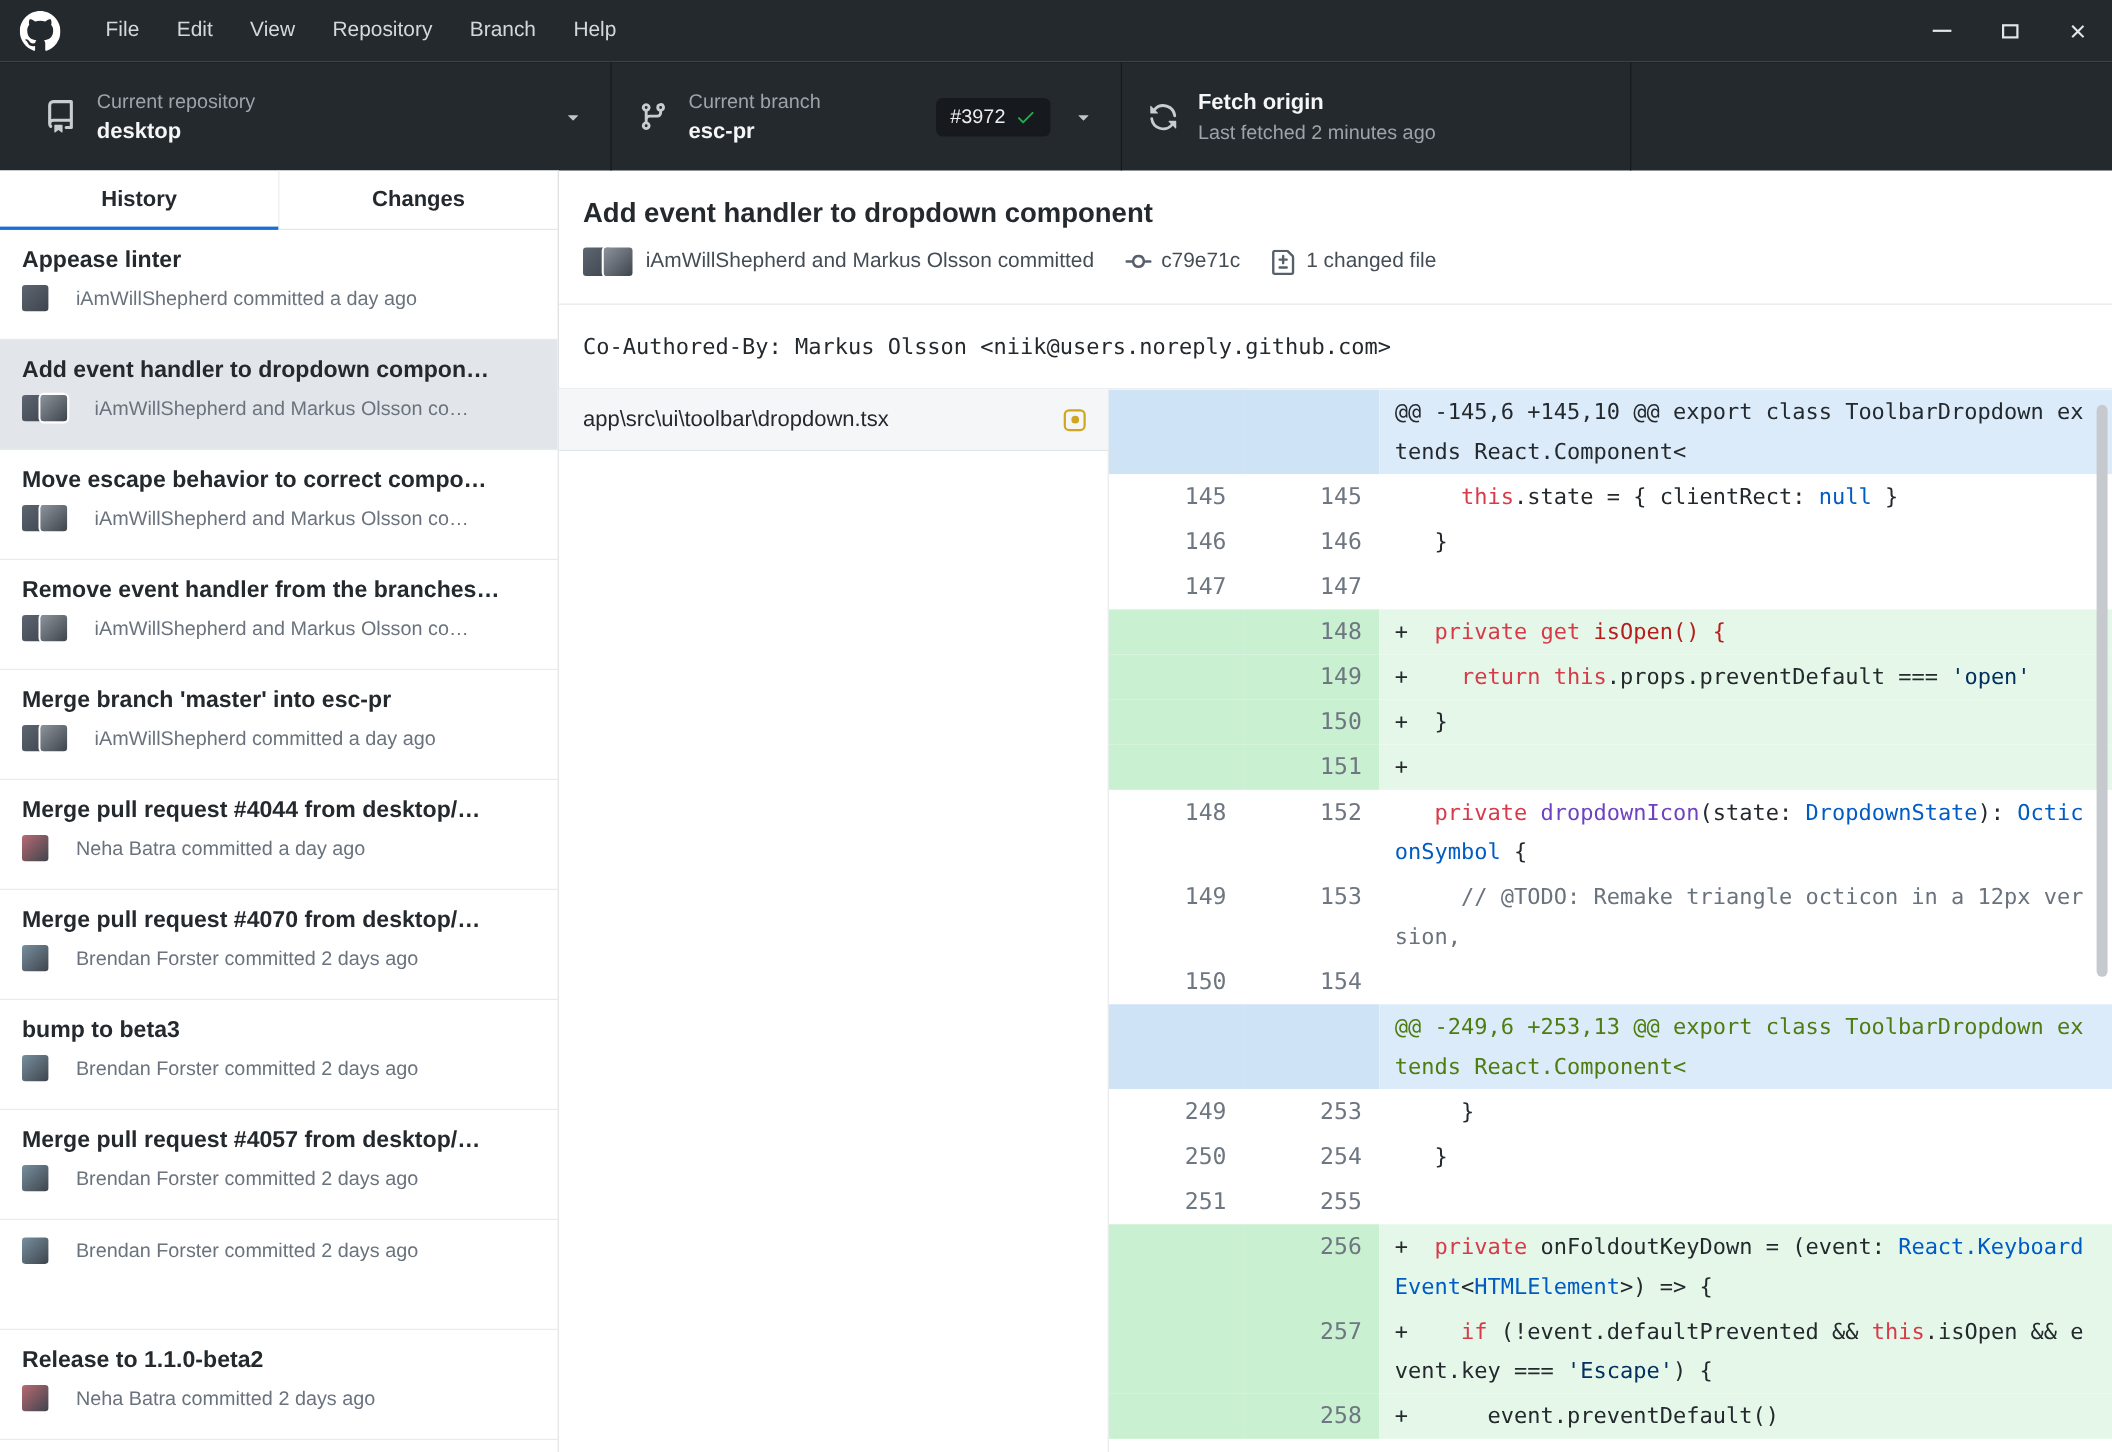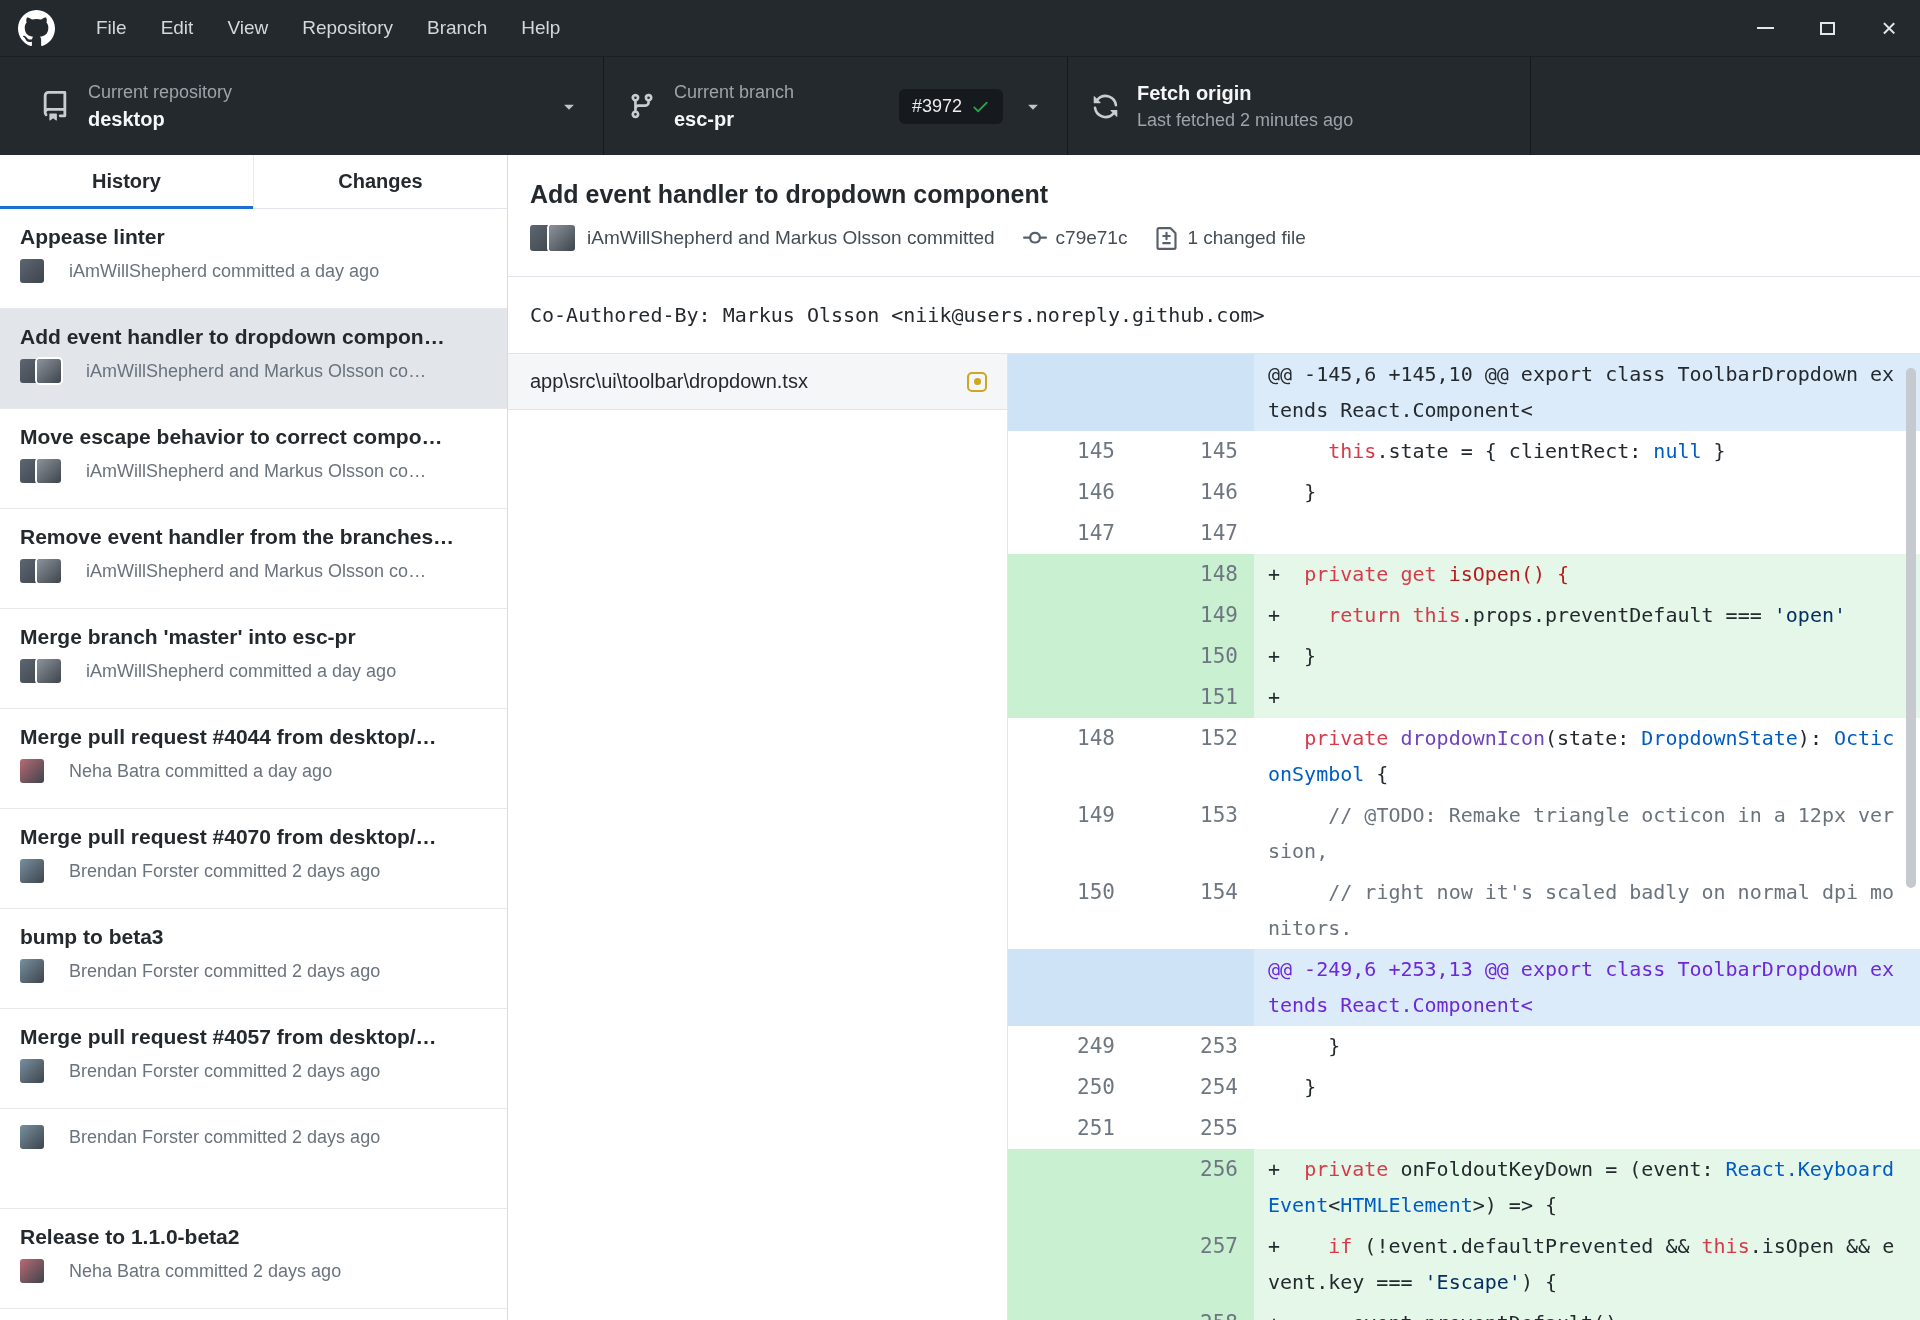--- a/index.html
+++ b/index.html
@@ -15,21 +15,21 @@
   .win-controls { margin-left: auto; display: flex; height: 56px; }
   .win-btn { width: 62px; height: 56px; display: flex; align-items: center; justify-content: center; color: #e4e7e9; }
   .ico-min { width: 17px; height: 2px; background: currentColor; display: block; }
   .ico-max { width: 15px; height: 13px; border: 2px solid currentColor; display: block; }
   .ico-close { font-size: 26px; line-height: 1; font-weight: 400; }
 
   
   .toolbar { height: 99px; flex: none; background: #24292e; border-top: 1px solid #1b1f24; display: flex; }
   .tb-section { display: flex; align-items: center; background: transparent; border: none;
     border-right: 1px solid #15181c; padding: 0 24px; font-family: inherit; text-align: left; color: #fff; }
-  .tb-repo { width: 604px; padding-left: 40px; }
+  .tb-repo { width: 556px; padding-left: 40px; }
   .tb-branch { width: 464px; }
   .tb-fetch { width: 463px; }
   .tb-icon { display: flex; color: #c8cdd2; margin-right: 18px; flex: none; }
   .tb-text { display: flex; flex-direction: column; gap: 5px; min-width: 0; }
   .tb-label { font-size: 18px; color: #9da3aa; }
   .tb-value { font-size: 20px; font-weight: bold; color: #f5f6f7; white-space: nowrap; }
   .tb-chevron { display: flex; color: #bfc5ca; margin-left: auto; flex: none; }
   .tb-branch .tb-chevron { margin-left: 20px; }
   .pr-badge { margin-left: auto; background: #16191d; border-radius: 6px; padding: 7px 13px;
     display: flex; align-items: center; gap: 9px; font-size: 18px; color: #eceef0; flex: none; }
@@ -380,26 +380,25 @@
                 <div class="code" data-name="diff-line-code"><span style="color: rgb(36, 41, 46);">   </span><span style="color: rgb(215, 58, 73);">private</span><span style="color: rgb(36, 41, 46);"> </span><span style="color: rgb(111, 66, 193);">dropdownIcon</span><span style="color: rgb(36, 41, 46);">(state: </span><span style="color: rgb(0, 92, 197);">DropdownState</span><span style="color: rgb(36, 41, 46);">): </span><span style="color: rgb(0, 92, 197);">OcticonSymbol</span><span style="color: rgb(36, 41, 46);"> {</span></div>
               </div>
               <div class="diff-row context" data-name="diff-row">
                 <div class="gutter" data-name="diff-line-old-number">149</div>
                 <div class="gutter" data-name="diff-line-new-number">153</div>
                 <div class="code" data-name="diff-line-code"><span style="color: rgb(36, 41, 46);">     </span><span style="color: rgb(106, 115, 125);">// @TODO: Remake triangle octicon in a 12px version,</span></div>
               </div>
               <div class="diff-row context" data-name="diff-row">
                 <div class="gutter" data-name="diff-line-old-number">150</div>
                 <div class="gutter" data-name="diff-line-new-number">154</div>
-                <div class="code" data-name="diff-line-code"><span style="color: rgb(36, 41, 46);">     </span><span style="color: rgb(106, 115, 125);">// right now it's scaled badly on normal dpi monitors.</span></div>
               </div>
               <div class="diff-row hunk" data-name="diff-row">
                 <div class="gutter" data-name="diff-line-old-number"></div>
                 <div class="gutter" data-name="diff-line-new-number"></div>
-                <div class="code" data-name="diff-line-code"><span style="color: #6d28d9;">@@ -249,6 +253,13 @@ export class ToolbarDropdown extends React.Component&lt;</span></div>
+                <div class="code" data-name="diff-line-code"><span style="color: #4d7c0f;">@@ -249,6 +253,13 @@ export class ToolbarDropdown extends React.Component&lt;</span></div>
               </div>
               <div class="diff-row context" data-name="diff-row">
                 <div class="gutter" data-name="diff-line-old-number">249</div>
                 <div class="gutter" data-name="diff-line-new-number">253</div>
                 <div class="code" data-name="diff-line-code"><span style="color: rgb(36, 41, 46);">     }</span></div>
               </div>
               <div class="diff-row context" data-name="diff-row">
                 <div class="gutter" data-name="diff-line-old-number">250</div>
                 <div class="gutter" data-name="diff-line-new-number">254</div>
                 <div class="code" data-name="diff-line-code"><span style="color: rgb(36, 41, 46);">   }</span></div>

